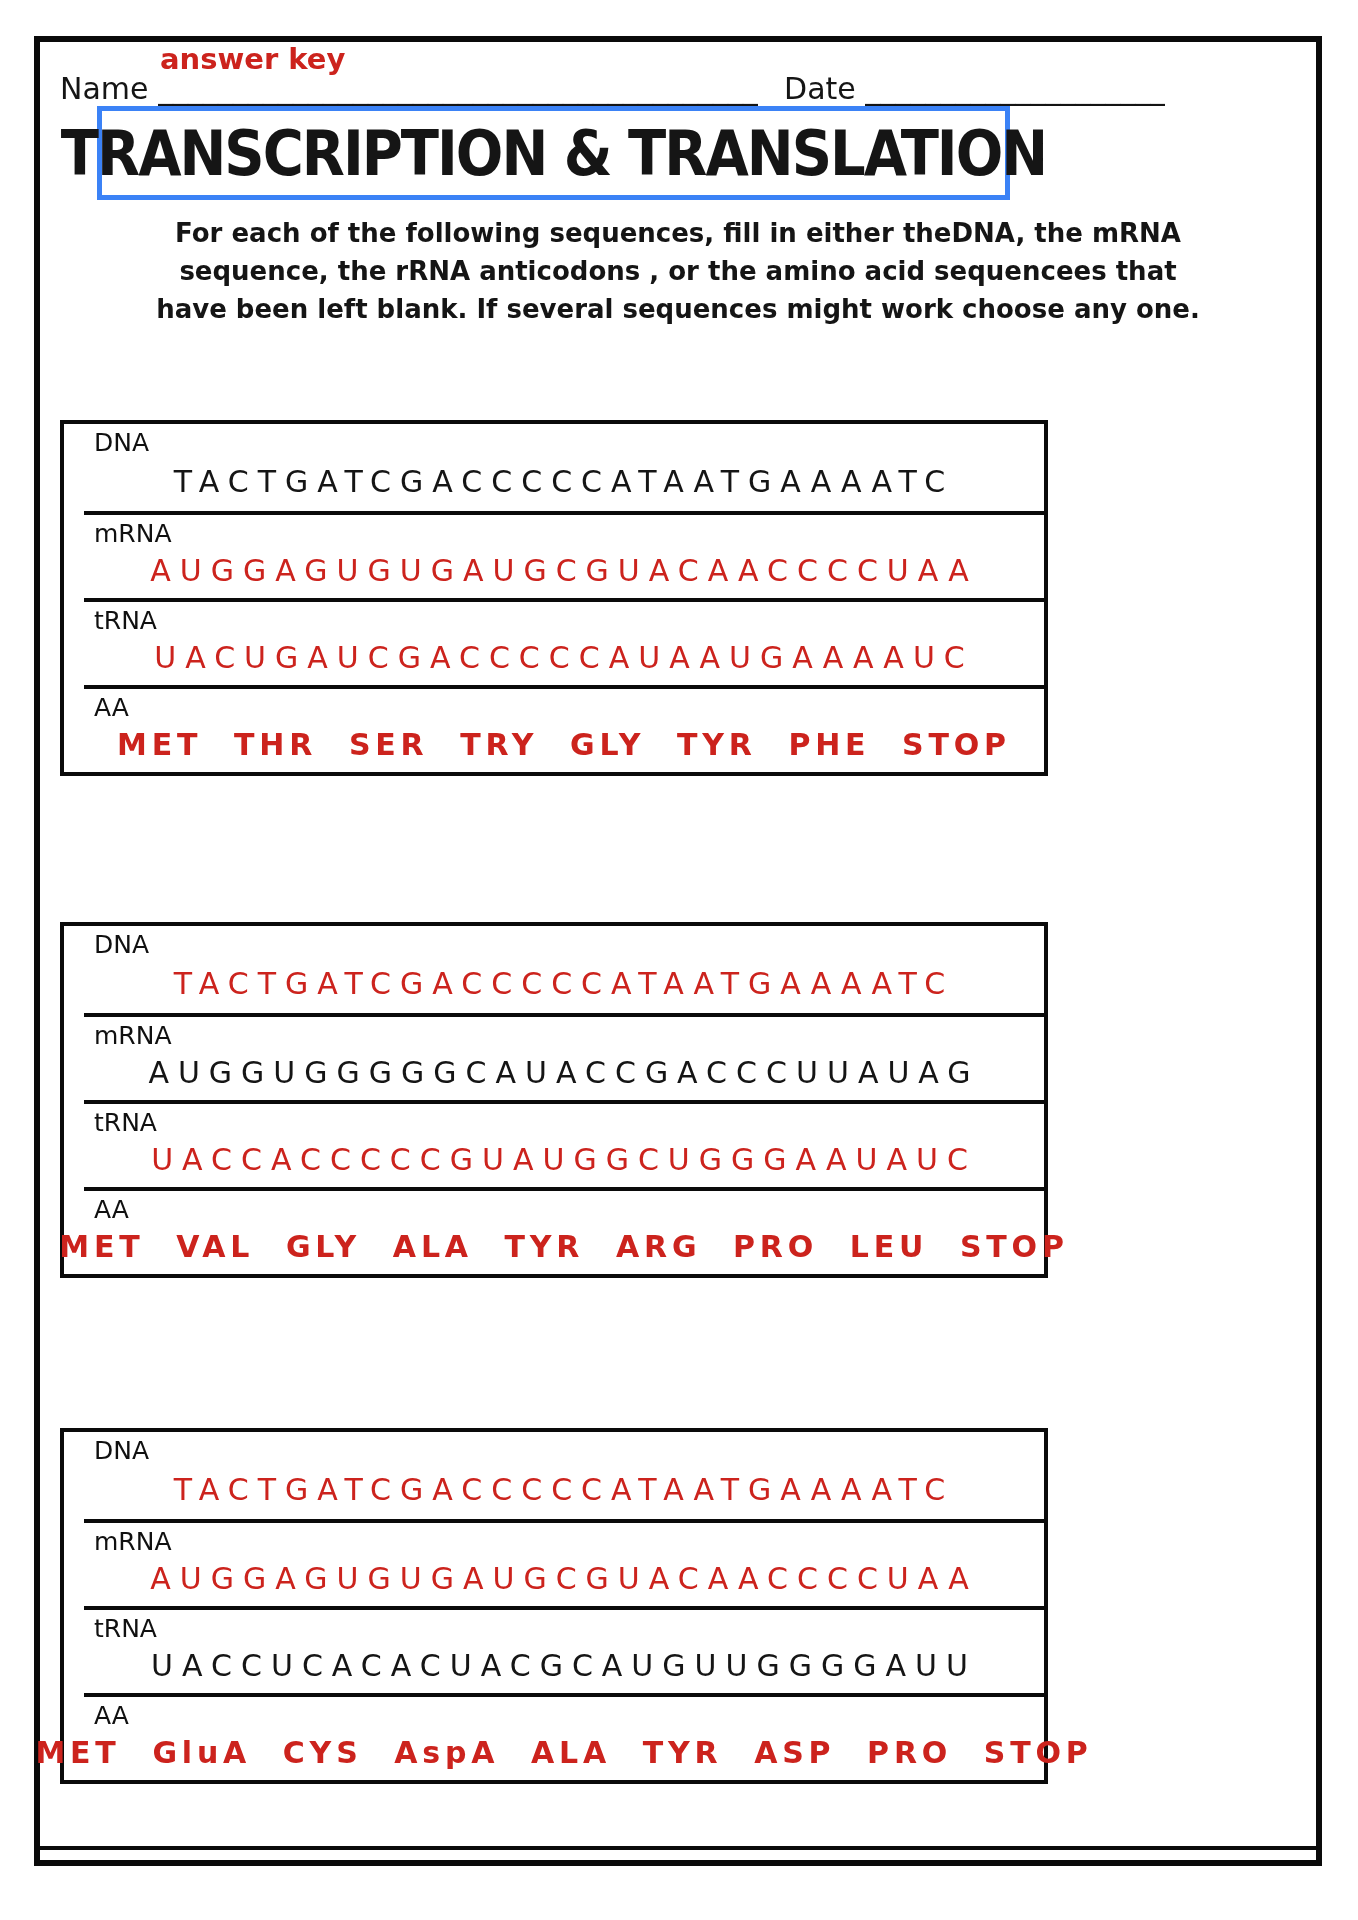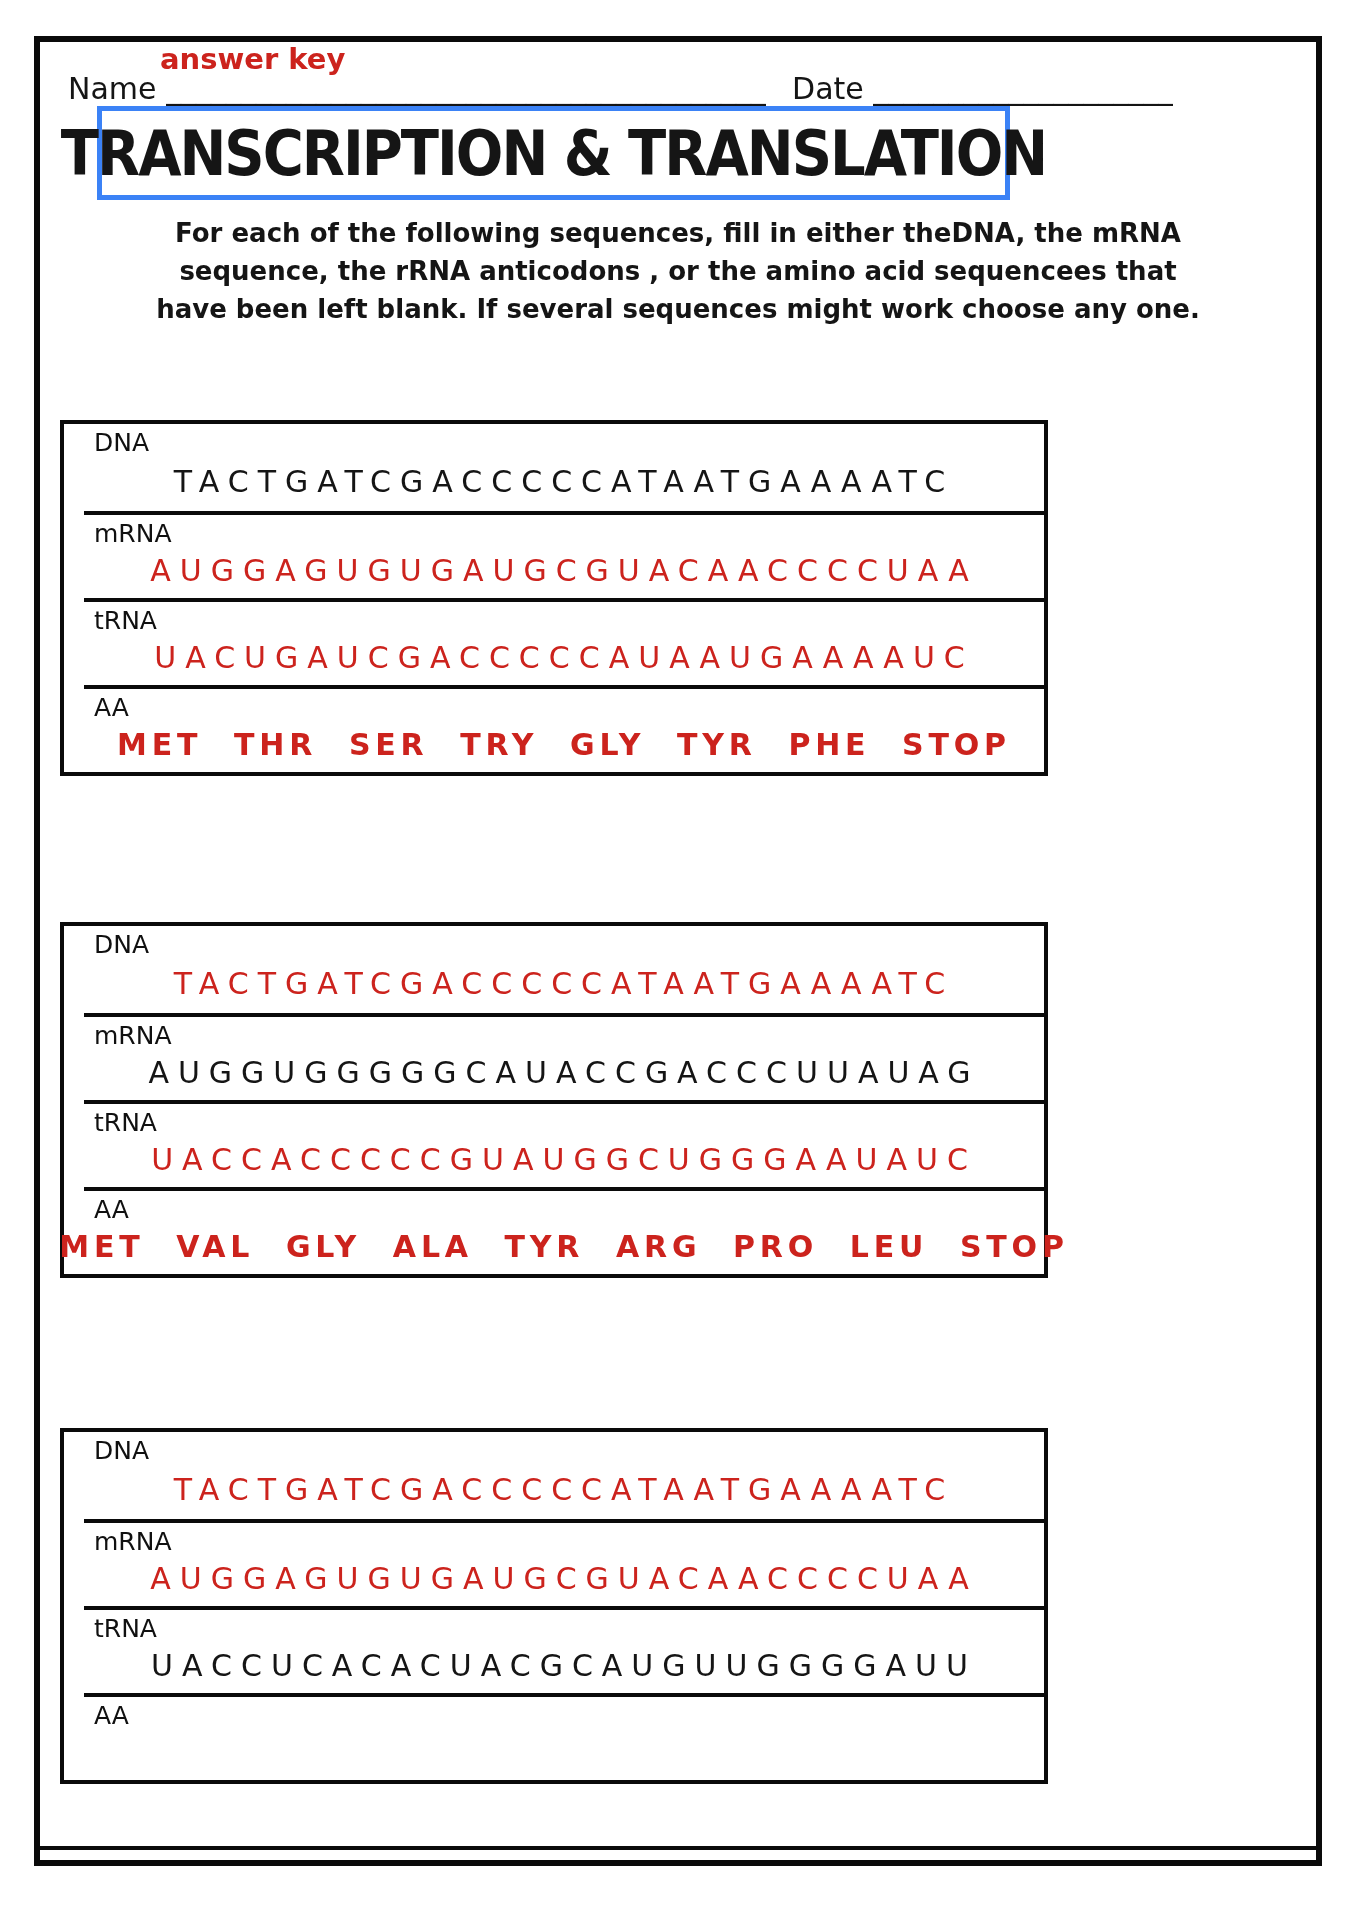--- a/index.html
+++ b/index.html
@@ -14,21 +14,21 @@
     color:var(--ink);
     position:relative;
   }
   .sheet{position:relative;width:1358px;height:1920px;background:#fff;overflow:hidden;}
   .frame{
     position:absolute;left:34px;top:36px;width:1288px;height:1830px;
     border:6px solid #0a0a0a;background:#fff;
   }
   
   .name-row{
-    position:absolute;left:28px;top:8px;right:20px;height:56px;
+    position:absolute;left:20px;top:8px;right:20px;height:56px;
     display:flex;align-items:flex-end;
     font-size:30px;white-space:nowrap;text-align:right;
   }
   .name-row .lbl{font-weight:500;letter-spacing:0;}
   .uline{letter-spacing:0;font-size:30px;color:#141414;overflow:hidden;}
   .answer-key{
     position:absolute;left:120px;top:0px;
     color:var(--red);font-size:29px;font-weight:700;
     letter-spacing:0;
   }
@@ -150,18 +150,19 @@
       <div class="row">
         <span class="row-label">mRNA</span>
         <span class="seq" data-color="red">AUGGAGUGUGAUGCGUACAACCCCUAA</span>
       </div>
       <div class="row">
         <span class="row-label">tRNA</span>
         <span class="seq" data-color="black">UACCUCACACUACGCAUGUUGGGGAUU</span>
       </div>
       <div class="row">
         <span class="row-label">AA</span>
+        <span class="seq aa" data-color="red">MET GluA CYS AspA ALA TYR ASP PRO STOP</span>
       </div>
     </div>
 
     <div class="bottom-rule"></div>
   </div>
 </div>
 
 </body></html>

